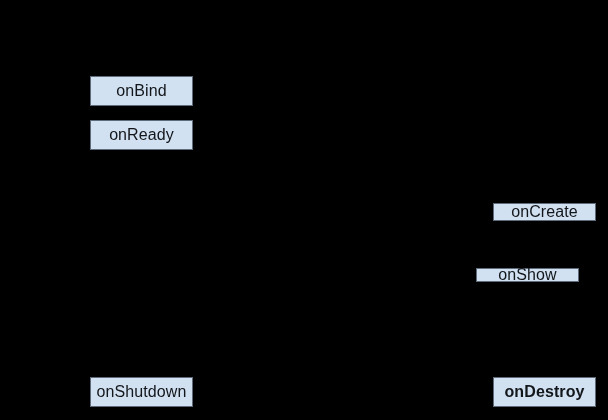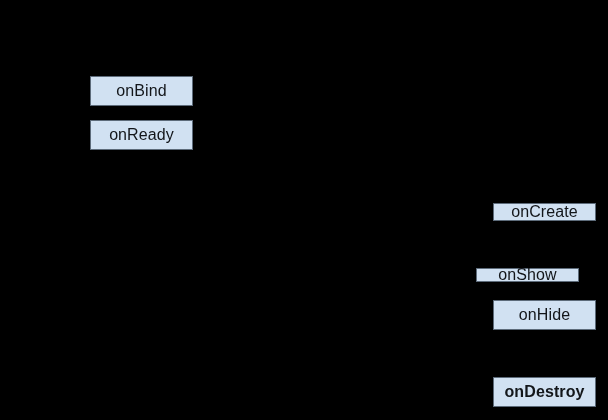--- a/index.html
+++ b/index.html
@@ -52,22 +52,22 @@
 
 
   <div class="lifecycle-node" style="left: 493px; top: 203px; width: 103px; height: 18px; background: rgb(209, 225, 242); border-color: rgb(93, 107, 122); color: rgb(19, 22, 26);">
     <span class="node-label">onCreate</span>
   </div>
 
   <div class="lifecycle-node" style="left: 476px; top: 252px; width: 103px; height: 14px; background: rgb(209, 225, 242); border-color: rgb(93, 107, 122); color: rgb(19, 22, 26); margin-top: 16px;">
     <span class="node-label">onShow</span>
   </div>
 
-  <div class="lifecycle-node" style="left: 493px; top: 300px; width: 103px; height: 30px; background: rgb(209, 225, 242); border-color: rgb(93, 107, 122); color: rgb(19, 22, 26);">
-    <span class="node-label">onHide</span>
+
+  <div class="lifecycle-node" style="left: 90px; top: 377px; width: 103px; height: 30px; background: rgb(209, 225, 242); border-color: rgb(93, 107, 122); color: rgb(19, 22, 26);">
+    <span class="node-label">onShutdown</span>
   </div>
-
 
   <div class="lifecycle-node" style="left: 493px; top: 377px; width: 103px; height: 30px; background: rgb(209, 225, 242); border-color: rgb(93, 107, 122); color: rgb(19, 22, 26); font-weight: bold;">
     <span class="node-label">onDestroy</span>
   </div>
 
 </div>
 
 </body></html>

